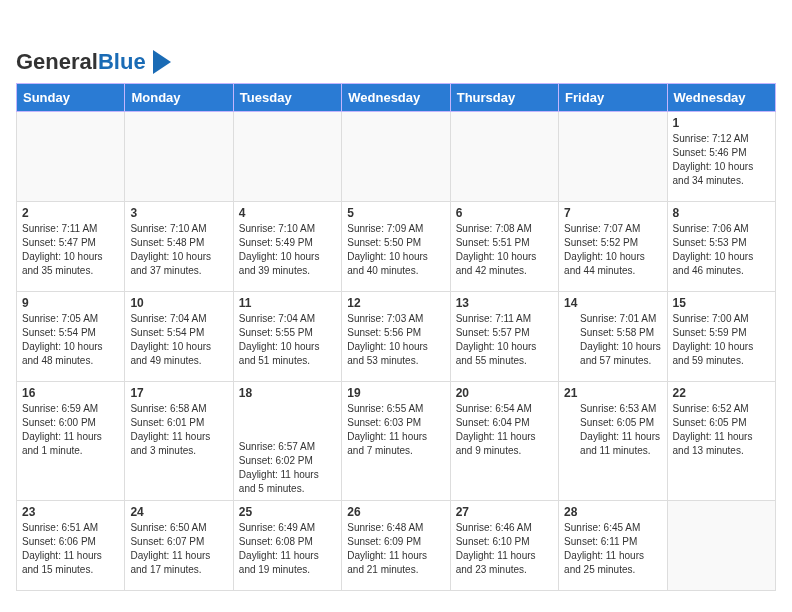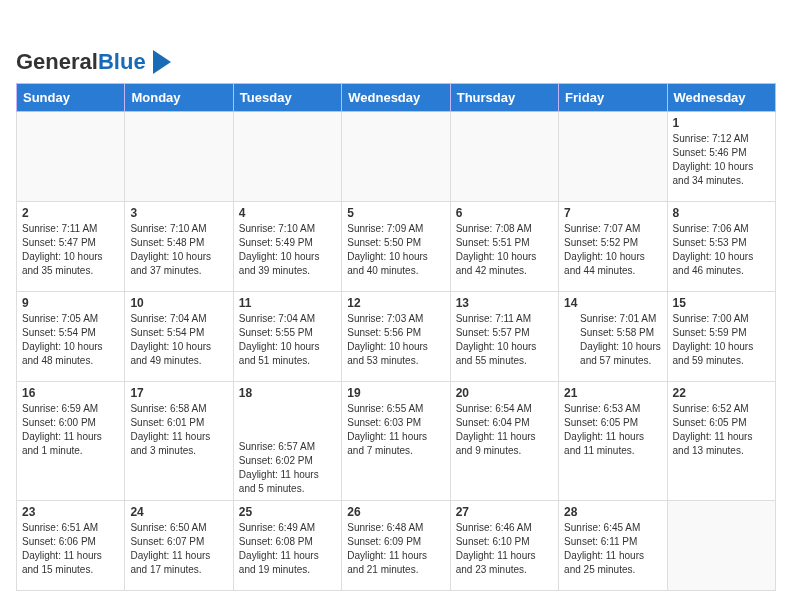--- a/index.html
+++ b/index.html
@@ -249,21 +249,21 @@
 Daylight: 11 hours and 7 minutes.</div>
         </td>
         <td>
           <span class="day-num">20</span>
           <div class="day-info" style="white-space: pre-line;">Sunrise: 6:54 AM
 Sunset: 6:04 PM
 Daylight: 11 hours and 9 minutes.</div>
         </td>
         <td>
           <span class="day-num">21</span>
-          <div class="day-info" style="white-space: pre-line;">Sunrise: 6:53 AM
+          <div class="day-info" style="white-space: pre-line; margin-left: 16px;">Sunrise: 6:53 AM
 Sunset: 6:05 PM
 Daylight: 11 hours and 11 minutes.</div>
         </td>
         <td>
           <span class="day-num">22</span>
           <div class="day-info" style="white-space: pre-line;">Sunrise: 6:52 AM
 Sunset: 6:05 PM
 Daylight: 11 hours and 13 minutes.</div>
         </td>
       </tr>

